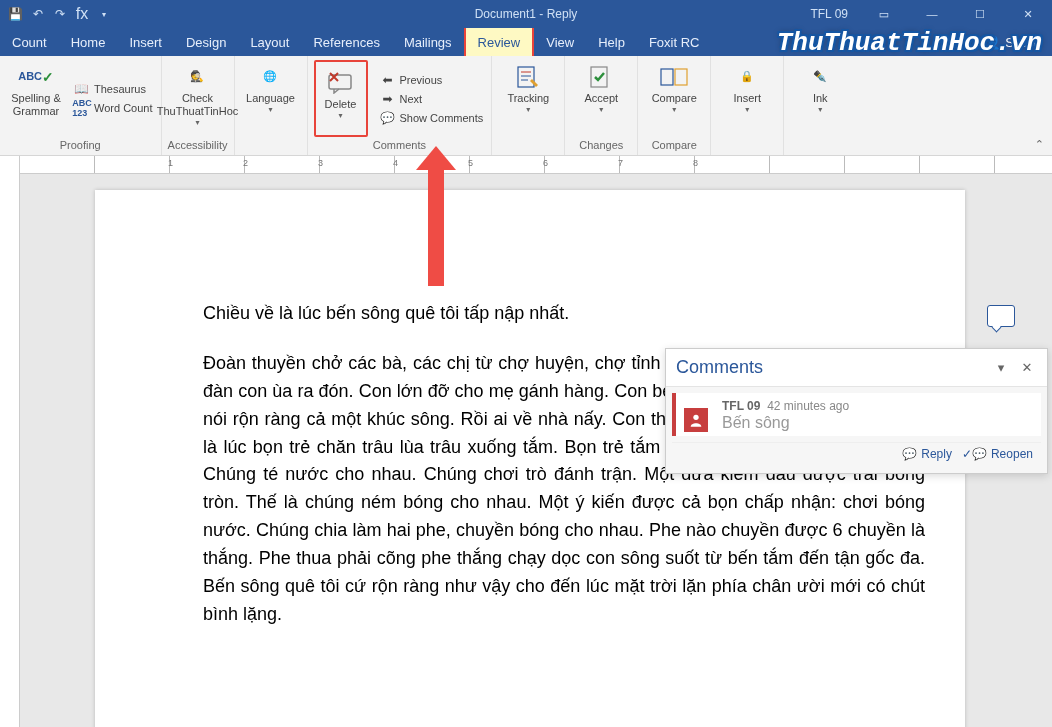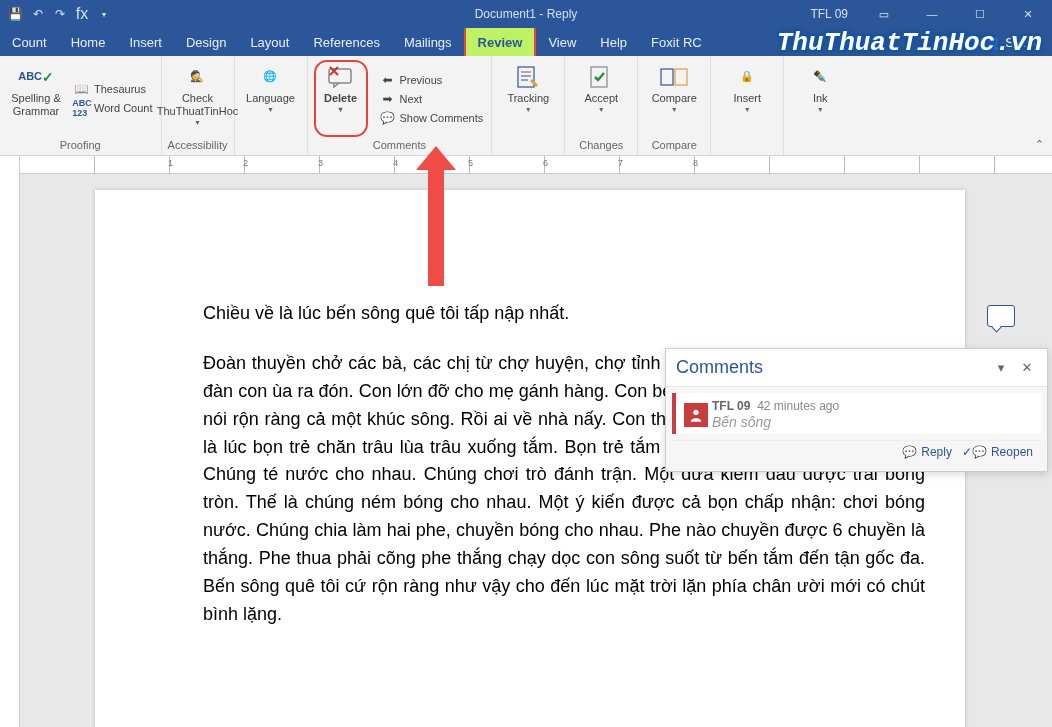--- a/index.html
+++ b/index.html
@@ -8,59 +8,59 @@
 .titlebar { background: #2b579a; height: 28px; display: flex; align-items: center; color: #fff; font-size: 12px; position: relative; }
 .qat { display: flex; gap: 6px; padding: 0 8px; align-items: center; height: 100%; }
 .qat .icon { width: 16px; height: 16px; display: flex; align-items: center; justify-content: center; color: #cfe0f5; font-size: 12px; }
 .title-center { position: absolute; left: 50%; transform: translateX(-50%); color: #cfe0f5; }
 .title-right { margin-left: auto; display: flex; align-items: center; gap: 8px; padding-right: 4px; }
 .title-right .user { color: #cfe0f5; padding-right: 8px; }
 .win-btn { width: 40px; height: 28px; display: flex; align-items: center; justify-content: center; color: #cfe0f5; font-size: 11px; }
 
 .ribbon-tabs { background: #2b579a; height: 28px; display: flex; align-items: center; color: #fff; font-size: 13px; }
 .ribbon-tabs .tab { padding: 0 12px; height: 28px; display: flex; align-items: center; color: #e6eefb; cursor: pointer; }
-.ribbon-tabs .tab.active { background: #bef264; color: #2b579a; border: 2px solid #e8443a; border-bottom: none; height: 30px; margin-top: -2px; font-weight: bold; }
+.ribbon-tabs .tab.active { background: #fef9c3; color: #2b579a; border: 2px solid #e8443a; border-bottom: none; height: 30px; margin-top: -2px; }
 .ribbon-tabs .share { margin-left: auto; padding: 0 12px; display: flex; align-items: center; gap: 4px; }
 
 .ribbon { background: #f3f3f3; height: 100px; border-bottom: 1px solid #d6d6d6; display: flex; }
 .group { border-right: 1px solid #e1e1e1; padding: 4px 6px; display: flex; flex-direction: column; justify-content: space-between; }
 .group-body { display: flex; gap: 6px; flex: 1; }
 .group-label { text-align: center; font-size: 11px; color: #666; margin-top: 2px; }
 .big-btn { display: flex; flex-direction: column; align-items: center; justify-content: flex-start; width: 60px; font-size: 11px; color: #444; text-align: center; line-height: 1.2; cursor: pointer; padding-top: 4px; }
 .big-btn .icon { width: 32px; height: 26px; margin-bottom: 2px; display: flex; align-items: center; justify-content: center; }
 .big-btn .arrow { font-size: 8px; color: #666; }
 .small-row { display: flex; align-items: center; gap: 4px; font-size: 11px; color: #444; padding: 1px 2px; cursor: pointer; }
 .small-row .icon { width: 16px; height: 16px; display: flex; align-items: center; justify-content: center; font-size: 12px; }
 .stack { display: flex; flex-direction: column; justify-content: center; gap: 1px; }
 
-.delete-highlight { border: 2px solid #e8443a; padding: 2px; border-radius: 13px; font-weight: bold; }
+.delete-highlight { border: 2px solid #e8443a; padding: 8px; border-radius: 2px; }
 
 .doc-area { position: relative; background: #e8e8e8; height: 571px; overflow: hidden; }
 .ruler-h { background: #fff; height: 18px; border-bottom: 1px solid #ccc; margin-left: 20px; position: relative; }
 .ruler-v { background: #fff; width: 20px; position: absolute; left: 0; top: 0; bottom: 0; border-right: 1px solid #ccc; }
 
 .page { background: #fff; width: 870px; margin: 16px 0 0 95px; min-height: 700px; box-shadow: 0 0 4px rgba(0,0,0,0.2); padding: 110px 40px 30px 108px; position: relative; }
 .doc-text { font-family: "Times New Roman", serif; font-size: 18px; color: #000; line-height: 1.55; }
 .doc-text p { margin-bottom: 22px; }
 .highlight-word { background: #f9dde0; border-bottom: 1px solid #c99; text-decoration: line-through; text-decoration-color: rgba(0,0,0,0.2); }
 
 .comment-bubble { position: absolute; right: -50px; top: 115px; width: 28px; height: 22px; border: 1.5px solid #2b579a; border-radius: 3px; background: #fff; }
 .comment-bubble:after { content: ""; position: absolute; bottom: -5px; left: 5px; width: 6px; height: 6px; border-right: 1.5px solid #2b579a; border-bottom: 1.5px solid #2b579a; background: #fff; transform: rotate(45deg); }
 
 .comments-pane { position: absolute; right: 4px; top: 348px; width: 383px; background: #f6f6f6; border: 1px solid #ccc; box-shadow: 0 2px 8px rgba(0,0,0,0.15); }
 .comments-hdr { display: flex; align-items: center; padding: 8px 10px; font-size: 18px; color: #2b579a; border-bottom: 1px solid #e4e4e4; background: #fff; }
 .comments-hdr .spacer { flex: 1; }
 .comments-hdr .ctrl { width: 20px; height: 20px; display:flex; align-items:center; justify-content:center; color: #666; font-size: 13px; cursor: pointer; margin-left: 6px; }
 .comment-item { border-left: 4px solid #c73e3e; background: #fff; margin: 6px; padding: 6px 8px 4px 8px; }
-.comment-top { display: flex; gap: 4px; align-items: center; }
+.comment-top { display: flex; gap: 14px; align-items: flex-end; }
 .avatar { width: 24px; height: 24px; background: #c73e3e; display:flex; align-items:center; justify-content:center; }
 .avatar svg { width: 16px; height: 16px; fill: #fff; }
 .comment-meta { font-size: 12px; color: #888; }
 .comment-meta .author { color: #666; font-weight: 600; }
-.comment-body { font-size: 14px; color: #999; margin-top: 1px; font-style: italic; }
+.comment-body { font-size: 16px; color: #999; margin-top: 1px; }
 .comment-actions { display:flex; justify-content: flex-end; gap: 10px; padding: 4px 8px 6px; margin: 0 6px 6px 6px; border-top: 1px solid #eee; }
 .comment-actions .act { font-size: 12px; color: #2b579a; display:flex; align-items:center; gap: 4px; cursor:pointer; }
 
 .overlay-logo { position: absolute; top: 28px; right: 10px; font-size: 26px; font-weight: 800; font-style: italic; color: #fff; text-shadow: -2px -2px 0 #1556a3, 2px -2px 0 #1556a3, -2px 2px 0 #1556a3, 2px 2px 0 #1556a3, 0 0 6px rgba(0,0,0,0.4); white-space: nowrap; pointer-events: none; font-family: Liberation Mono, monospace; }
 
 .arrow-annot { position: absolute; left: 421px; top: 146px; width: 30px; height: 140px; pointer-events: none; }
 .arrow-annot .shaft { position: absolute; top: 20px; bottom: 0; left: 7px; width: 16px; background: #ef4c45; }
 .arrow-annot .head { position: absolute; top: 0; left: -5px; width: 0; height: 0; border-left: 20px solid transparent; border-right: 20px solid transparent; border-bottom: 24px solid #ef4c45; }
 
 .ruler-h .ticks { position: absolute; inset: 0; background: repeating-linear-gradient(to right, transparent, transparent 74px, #bbb 74px, #bbb 75px); }

